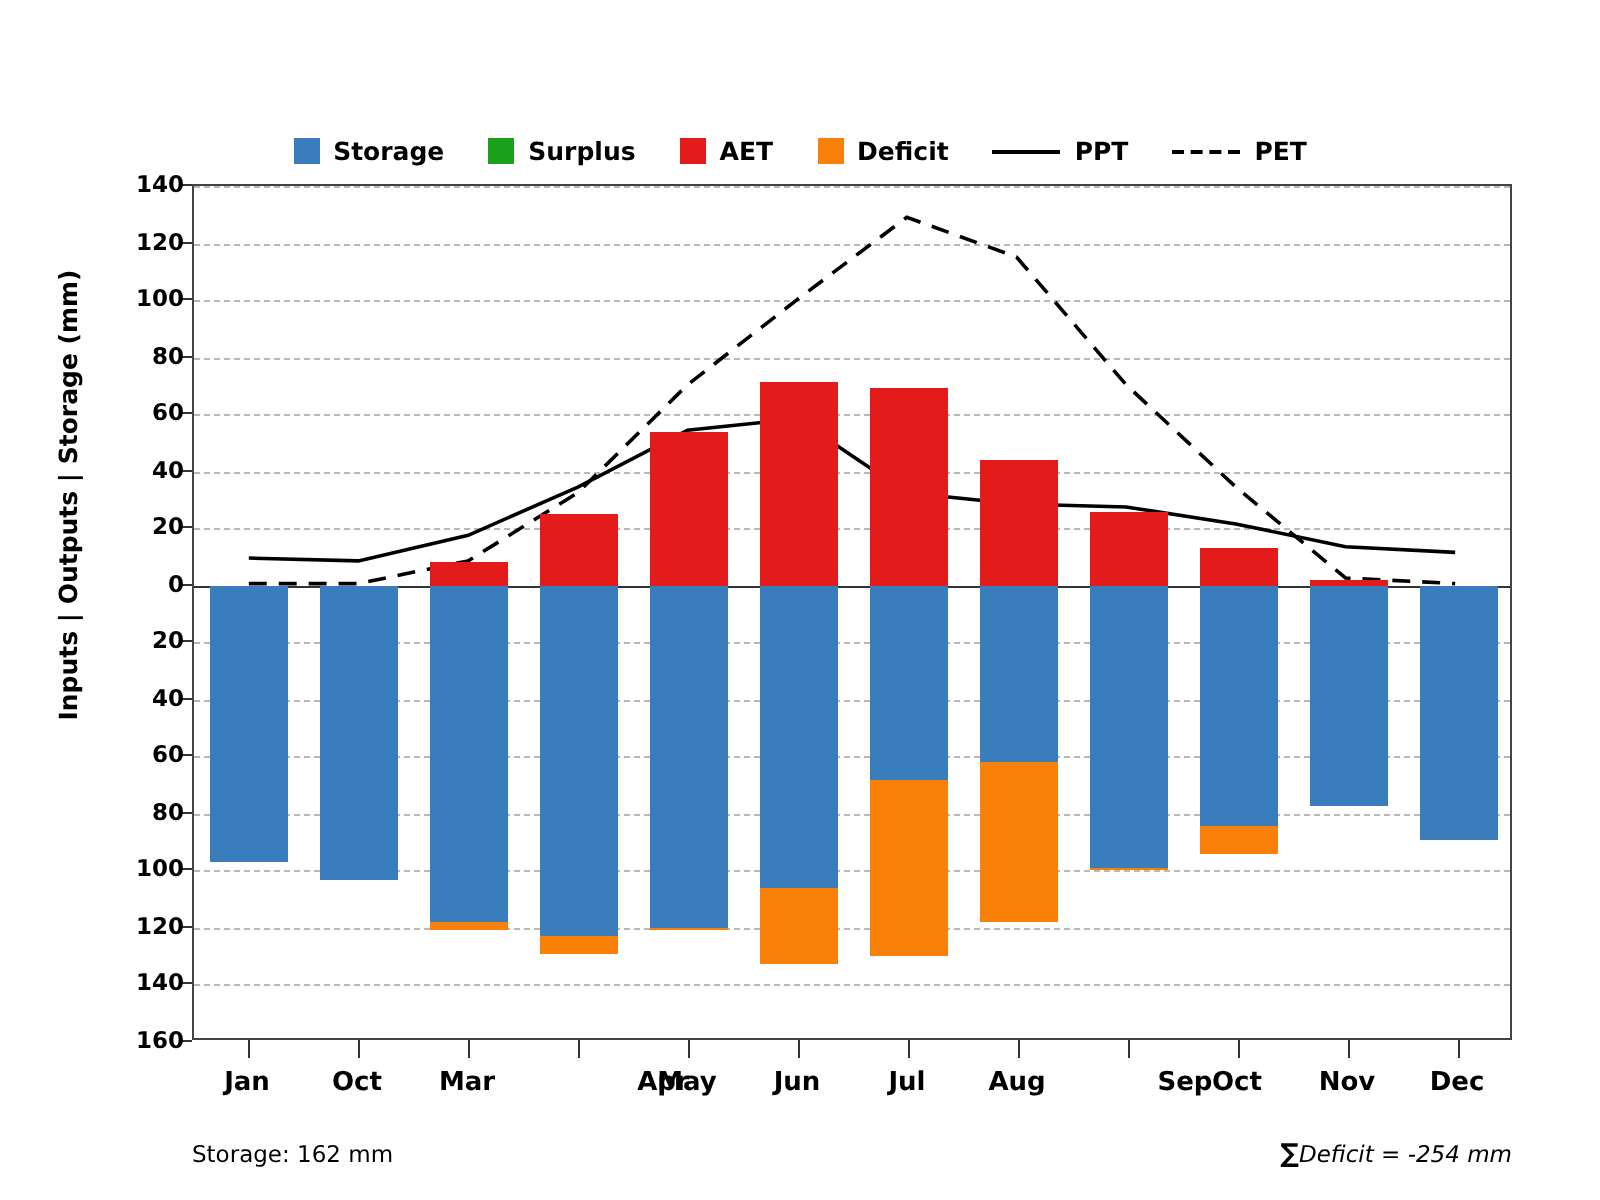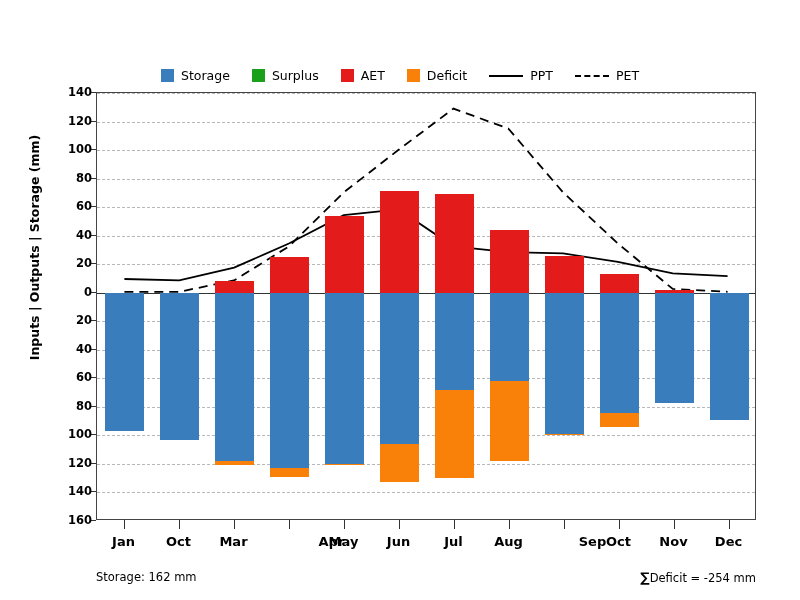--- a/index.html
+++ b/index.html
@@ -41,21 +41,21 @@
     display: flex;
     justify-content: center;
     align-items: center;
     gap: 22px;
   }
   .legend-item {
     display: flex;
     align-items: center;
     gap: 7px;
     font-size: 12.5px;
-    font-weight: normal;
+    font-weight: bold;
     color: #000;
   }
   .legend-swatch {
     width: 13px;
     height: 13px;
     display: inline-block;
   }
   .legend-line {
     width: 34px;
     height: 0;
@@ -173,20 +173,21 @@
     color: #000;
   }
   #storage-note {
     left: 96px;
     top: 570px;
   }
   #deficit-note {
     right: 44px;
     top: 570px;
     font-weight: normal;
+    font-style: italic;
   }
   #deficit-note .sigma {
     font-weight: bold;
     font-size: 13px;
   }
   svg.overlay {
     position: absolute;
     left: 0;
     top: 0;
     width: 100%;

